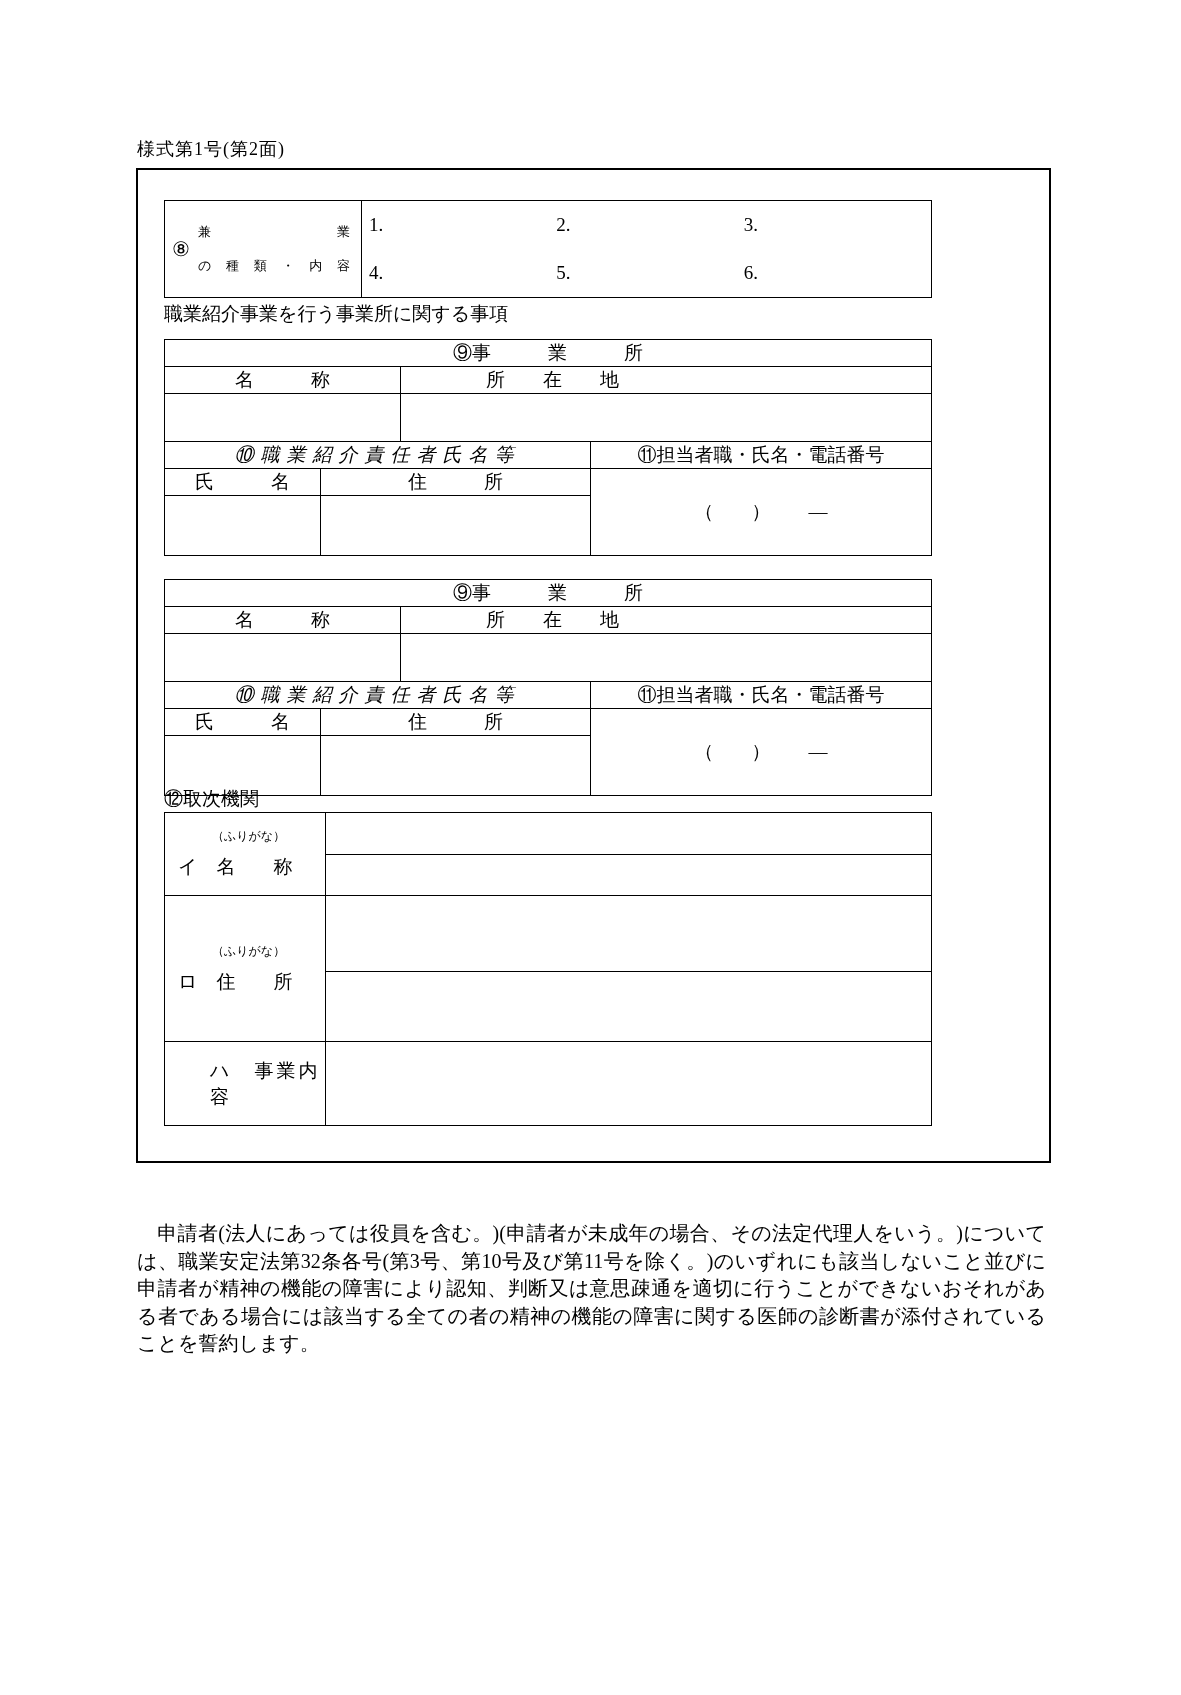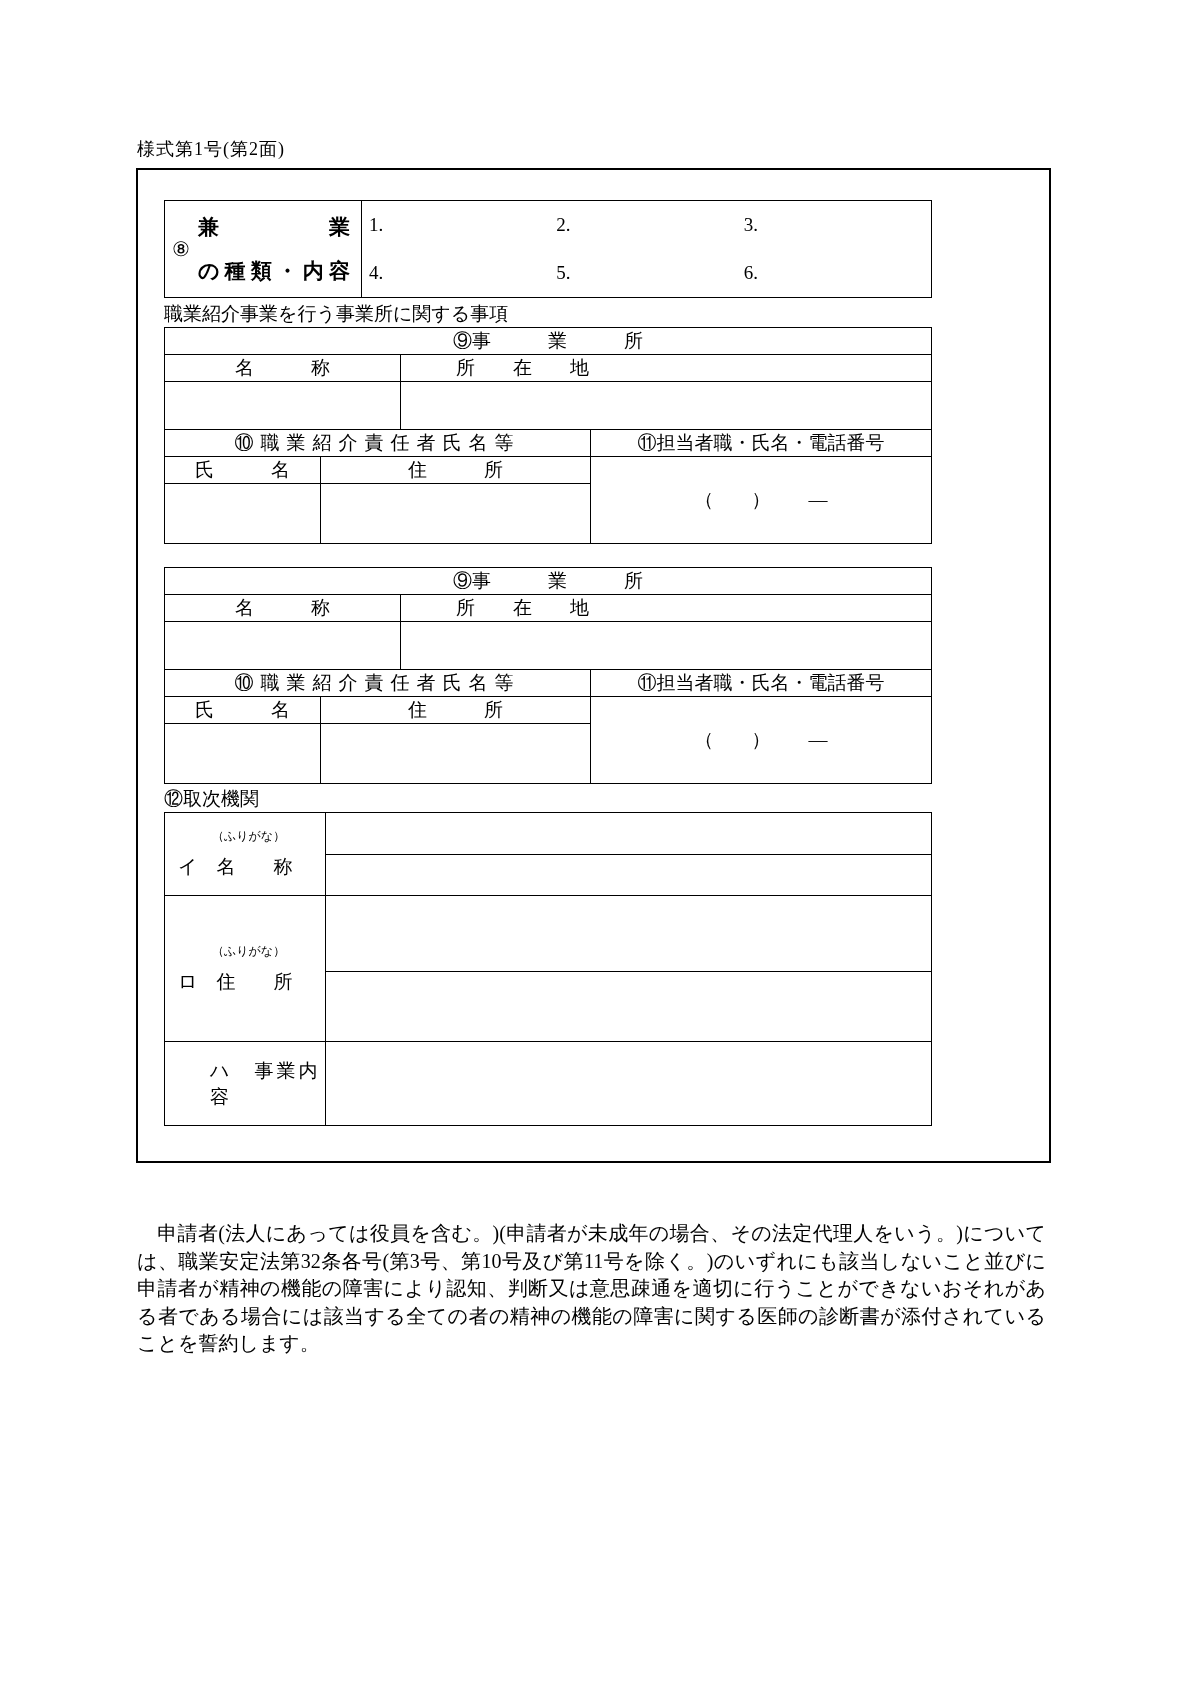--- a/index.html
+++ b/index.html
@@ -28,50 +28,50 @@
   .center { text-align: center; }
 
   
   .t8 { left: 164px; top: 200px; width: 767px; }
   .t8 .c8a { width: 197px; }
   .t8 .c8b { width: 570px; }
   .t8 tr { height: 96px; }
   .t8-flex { display: flex; align-items: center; padding-left: 7px; }
   .t8-num { font-size: 20px; margin-right: 8px; }
   .t8-lines { display: flex; flex-direction: column; gap: 16px; width: 152px; }
-  .jline { display: block; text-align: justify; text-align-last: justify; font-size: 21px; font-weight: bold; }
+  .jline { display: block; text-align: justify; text-align-last: justify; font-size: 13px; }
   .slot-grid {
     display: grid;
     grid-template-columns: repeat(3, 1fr);
     grid-auto-rows: 48px;
     align-items: center;
     padding-left: 7px;
   }
   .slot { font-size: 19px; }
 
   
   .caption { left: 164px; top: 301px; font-size: 19px; }
   .agency-caption { left: 164px; top: 786px; font-size: 19px; }
 
   
-  .t9 { width: 767px; }
+  .t9 { width: 767px; margin-top: 12px; }
   .t9-1 { left: 164px; top: 327px; }
   .t9-2 { left: 164px; top: 567px; }
   .t9 .c1 { width: 156px; }
   .t9 .c2 { width: 80px; }
   .t9 .c3 { width: 190px; }
   .t9 .c4 { width: 341px; }
   .t9 tr.r1 { height: 26px; }
   .t9 tr.r2 { height: 27px; }
   .t9 tr.r3 { height: 48px; }
   .t9 tr.r4 { height: 27px; }
   .t9 tr.r5 { height: 27px; }
   .t9 tr.r6 { height: 60px; }
-  .loc-head { text-align: left; padding-left: 55px; }
-  .spread { letter-spacing: 7px; }
+  .loc-head { text-align: left; padding-left: 85px; }
+  .spread { letter-spacing: 7px; font-style: italic; }
   .phone { text-align: center; font-size: 19px; }
 
   
   .t12 { left: 164px; top: 812px; width: 767px; }
   .t12 .c12a { width: 161px; }
   .t12 .c12b { width: 606px; }
   .t12 tr.ra { height: 42px; }
   .t12 tr.rb { height: 41px; }
   .t12 tr.rc { height: 76px; }
   .t12 tr.rd { height: 70px; }

